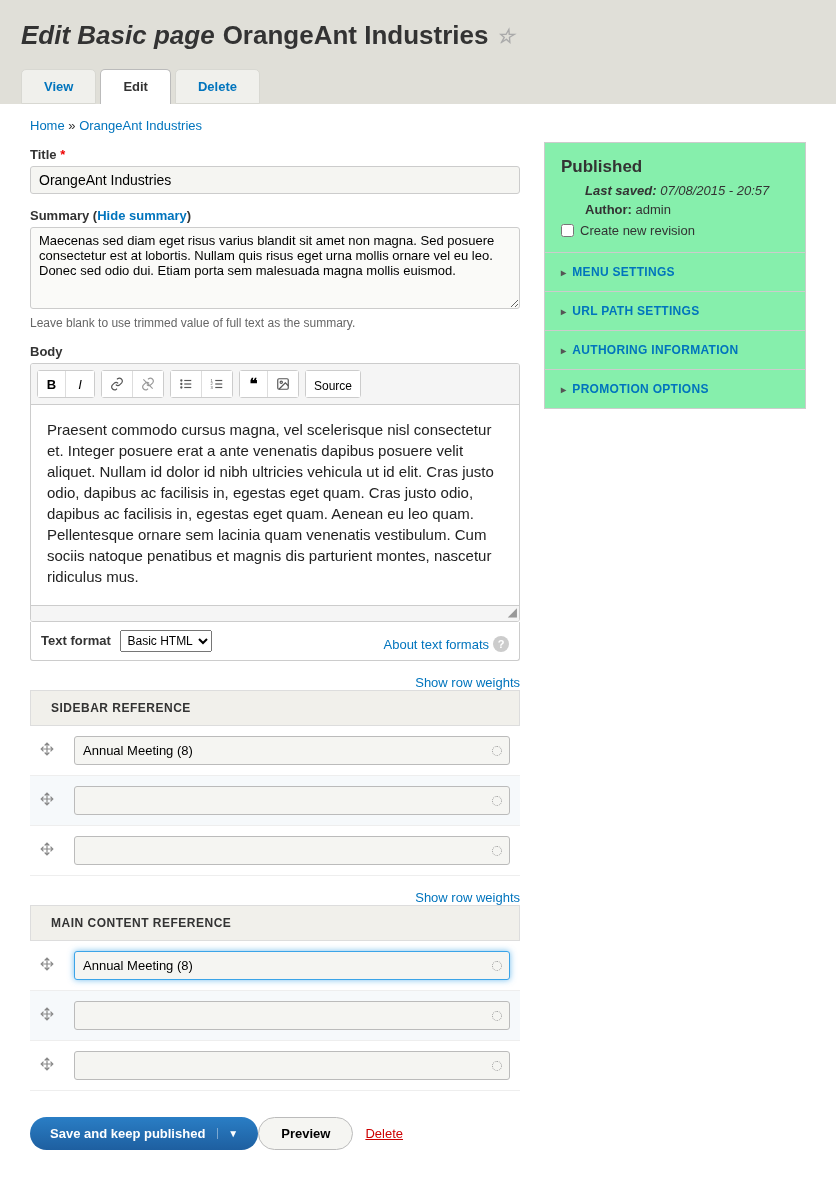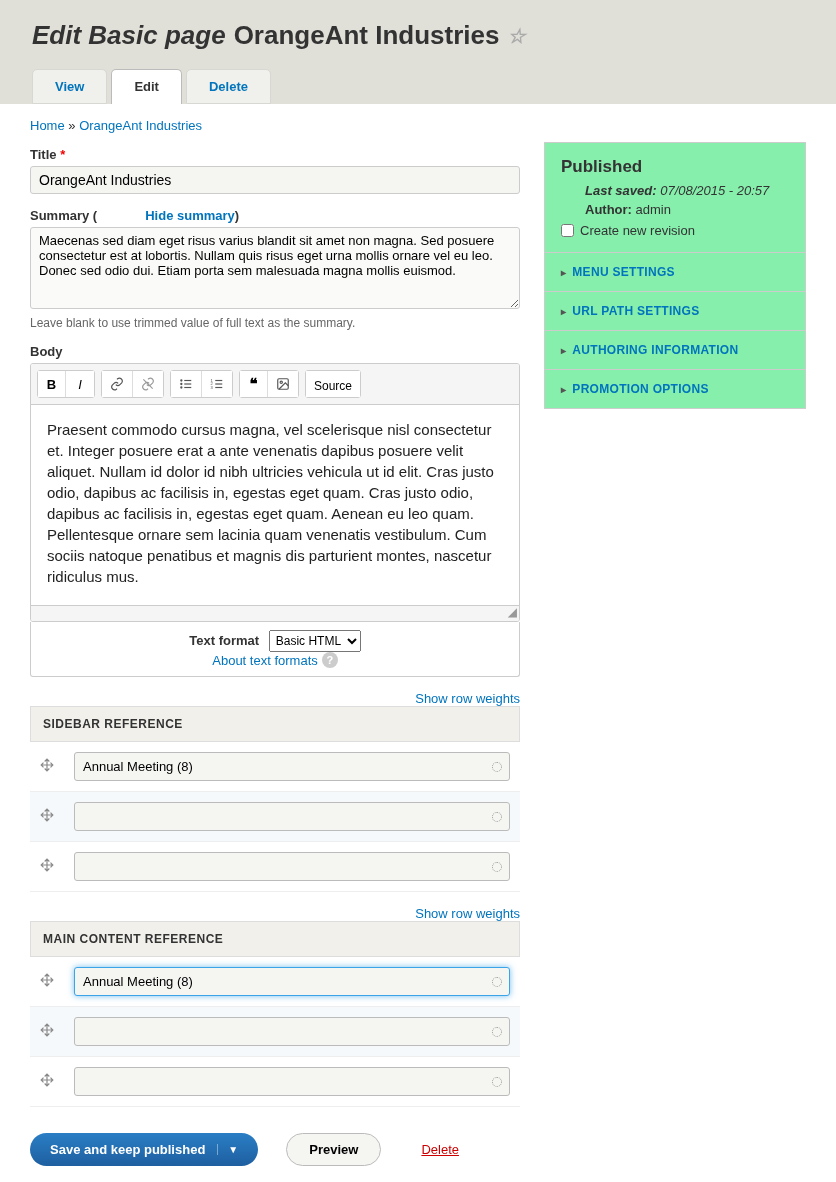--- a/index.html
+++ b/index.html
@@ -1,77 +1,77 @@
 <!DOCTYPE html>
 <html><head>
 <meta charset="utf-8">
 <style>
 * { box-sizing: border-box; margin: 0; padding: 0; }
 body { font-family: "Lucida Grande", "Lucida Sans Unicode", Verdana, sans-serif; font-size: 13px; color: #333; background: #fff; }
-.header-region { background: #e0dfd8; padding: 20px 30px 0 32px; }
+.header-region { background: #e0dfd8; padding: 20px 30px 0 21px; }
 .page-title { font-style: italic; font-weight: bold; font-size: 26px; color: #333; margin-bottom: 18px; display: flex; align-items: center; gap: 8px; }
 .page-title .normal { font-style: italic; }
 .page-title .entity { font-style: normal; font-weight: bold; }
 .star-icon { color: #aaa; font-size: 20px; cursor: pointer; }
 .tabs { display: flex; gap: 0; }
 .tab { padding: 9px 22px; background: #fff; border: 1px solid #bbb; border-bottom: none; color: #0074bd; cursor: pointer; font-weight: bold; border-radius: 5px 5px 0 0; margin-right: 4px; position: relative; }
 .tab.inactive { background: #f0f0ec; color: #0074bd; border: 1px solid #d8d8d2; }
 .tab.active { background: #fff; color: #333; border-color: #bbb; z-index: 2; }
 .main-wrap { display: flex; padding: 14px 30px 40px 30px; gap: 24px; }
 .main-col { flex: 1; min-width: 0; }
 .side-col { width: 262px; flex-shrink: 0; margin-top: 24px; }
 .breadcrumb { margin-bottom: 14px; color: #333; }
 .breadcrumb a { color: #0074bd; text-decoration: none; }
 .form-label { font-weight: bold; font-size: 13px; margin-bottom: 4px; display: block; }
 .required { color: #e00; }
 .text-input { width: 100%; padding: 5px 8px; border: 1px solid #ccc; border-radius: 3px; font-size: 14px; background: #f5f5f2; }
 .summary-label { font-weight: bold; margin-top: 14px; margin-bottom: 4px; }
-.summary-label a { color: #0074bd; font-weight: bold; text-decoration: none; padding-left: 48px; }
+.summary-label a { color: #0074bd; font-weight: bold; text-decoration: none; }
 .textarea { width: 100%; height: 82px; padding: 5px 8px; border: 1px solid #ccc; border-radius: 3px; font-family: inherit; font-size: 13px; resize: vertical; background: #fafaf8; }
 .desc { color: #666; font-size: 12px; margin-top: 4px; }
 .body-label { font-weight: bold; margin-top: 14px; margin-bottom: 4px; display: block; }
 .editor-wrap { border: 1px solid #ccc; border-radius: 3px; overflow: hidden; }
 .toolbar { background: #f5f5f5; border-bottom: 1px solid #ccc; padding: 6px; display: flex; gap: 6px; }
 .tool-group { display: flex; border: 1px solid #ccc; border-radius: 3px; background: #fff; }
 .tool-btn { padding: 4px 8px; border: none; background: #fff; border-right: 1px solid #ddd; cursor: pointer; font-size: 13px; display: flex; align-items: center; justify-content: center; min-width: 28px; height: 26px; }
 .tool-btn:last-child { border-right: none; }
 .tool-btn svg { width: 14px; height: 14px; }
 .source-btn { padding: 4px 8px; font-size: 12px; display: flex; align-items: center; gap: 4px; flex-direction: column; }
 .editor-body { padding: 14px 16px; font-family: Arial, sans-serif; font-size: 15px; line-height: 1.4; color: #222; height: 200px; overflow-y: auto; background: #fff; }
 .editor-footer { background: #f5f5f5; border-top: 1px solid #ccc; height: 16px; position: relative; }
 .resize-grip { position: absolute; right: 2px; bottom: 2px; color: #999; font-size: 12px; cursor: nwse-resize; }
-.format-row { border: 1px solid #ccc; border-top: none; padding: 8px 10px; display: flex; align-items: center; justify-content: space-between; font-size: 13px; border-radius: 0 0 3px 3px; flex-direction: column; }
+.format-row { border: 1px solid #ccc; border-top: none; padding: 8px 10px; display: flex; align-items: flex-end; justify-content: space-between; font-size: 13px; border-radius: 0 0 3px 3px; }
 .format-row label { font-weight: bold; margin-right: 6px; }
 .format-row select { font-size: 12px; padding: 2px; }
 .about-link { color: #0074bd; text-decoration: none; display: flex; align-items: center; gap: 4px; }
 .help-icon { display: inline-block; width: 16px; height: 16px; border-radius: 50%; background: #ccc; color: #fff; font-size: 11px; text-align: center; line-height: 16px; font-weight: bold; }
 .row-weights { text-align: right; margin-top: 14px; }
 .row-weights a { color: #0074bd; text-decoration: none; font-size: 13px; }
-.section-header { background: #f1f0eb; border: 1px solid #ddd; padding: 10px 12px; font-weight: bold; letter-spacing: 0.5px; font-size: 12px; }
+.section-header { background: #f1f0eb; border: 1px solid #ddd; padding: 10px 20px; font-weight: bold; letter-spacing: 0.5px; font-size: 12px; }
 .ref-table { width: 100%; border-collapse: collapse; }
 .ref-table td { padding: 10px; border-bottom: 1px solid #eee; vertical-align: middle; }
 .ref-table tr:nth-child(even) { background: #f6f9fb; }
 .drag-handle { color: #888; cursor: move; width: 30px; text-align: center; }
 .drag-handle svg { width: 14px; height: 14px; }
 .ref-input { width: 100%; padding: 6px 22px 6px 8px; border: 1px solid #bbb; border-radius: 3px; font-size: 13px; background: #f5f5f2; }
 .ref-cell { position: relative; }
 .throbber { position: absolute; right: 18px; top: 50%; transform: translateY(-50%); width: 10px; height: 10px; border: 1px dotted #999; border-radius: 50%; }
 .ref-input.focused { border: 1px solid #3ba4e8; box-shadow: 0 0 6px rgba(59,164,232,0.7); outline: none; }
 .side-panel { border: 1px solid #ccc; background: #86efac; }
 .side-section { border-bottom: 1px solid #ccc; padding: 14px 16px; }
 .side-section:last-child { border-bottom: none; }
 .pub-title { font-weight: bold; font-size: 17px; margin-bottom: 6px; }
 .pub-row { font-size: 13px; margin-bottom: 4px; }
 .pub-row .lbl { font-weight: bold; font-style: italic; margin-left: 24px; }
 .pub-row.author .lbl { font-style: normal; }
 .checkbox-row { display: flex; align-items: center; gap: 6px; margin-top: 6px; }
 .accordion { padding: 12px 16px; border-bottom: 1px solid #ccc; color: #0074bd; font-weight: bold; font-size: 12px; letter-spacing: 0.3px; cursor: pointer; display: flex; align-items: center; gap: 6px; }
 .accordion:last-child { border-bottom: none; }
 .accordion .caret { color: #555; font-size: 10px; }
-.actions { margin-top: 26px; display: flex; align-items: center; gap: 28px; }
+.actions { margin-top: 26px; display: flex; align-items: center; gap: 0; }
 .btn-primary { background: linear-gradient(#2a7ec5, #1e5fa0); color: #fff; border: none; border-radius: 20px; padding: 9px 20px; font-weight: bold; font-size: 13px; cursor: pointer; display: flex; align-items: center; gap: 8px; }
 .btn-primary .split { border-left: 1px solid rgba(255,255,255,0.4); padding-left: 10px; margin-left: 4px; font-size: 10px; }
 .btn-secondary { background: #f5f5f2; border: 1px solid #bbb; border-radius: 20px; padding: 8px 22px; font-weight: bold; font-size: 13px; cursor: pointer; }
 .delete-link { color: #c00; text-decoration: underline; cursor: pointer; font-size: 13px; margin-left: 12px; }
 </style>
 </head>
 <body>
 
 <div class="header-region">
   <h1 class="page-title">

